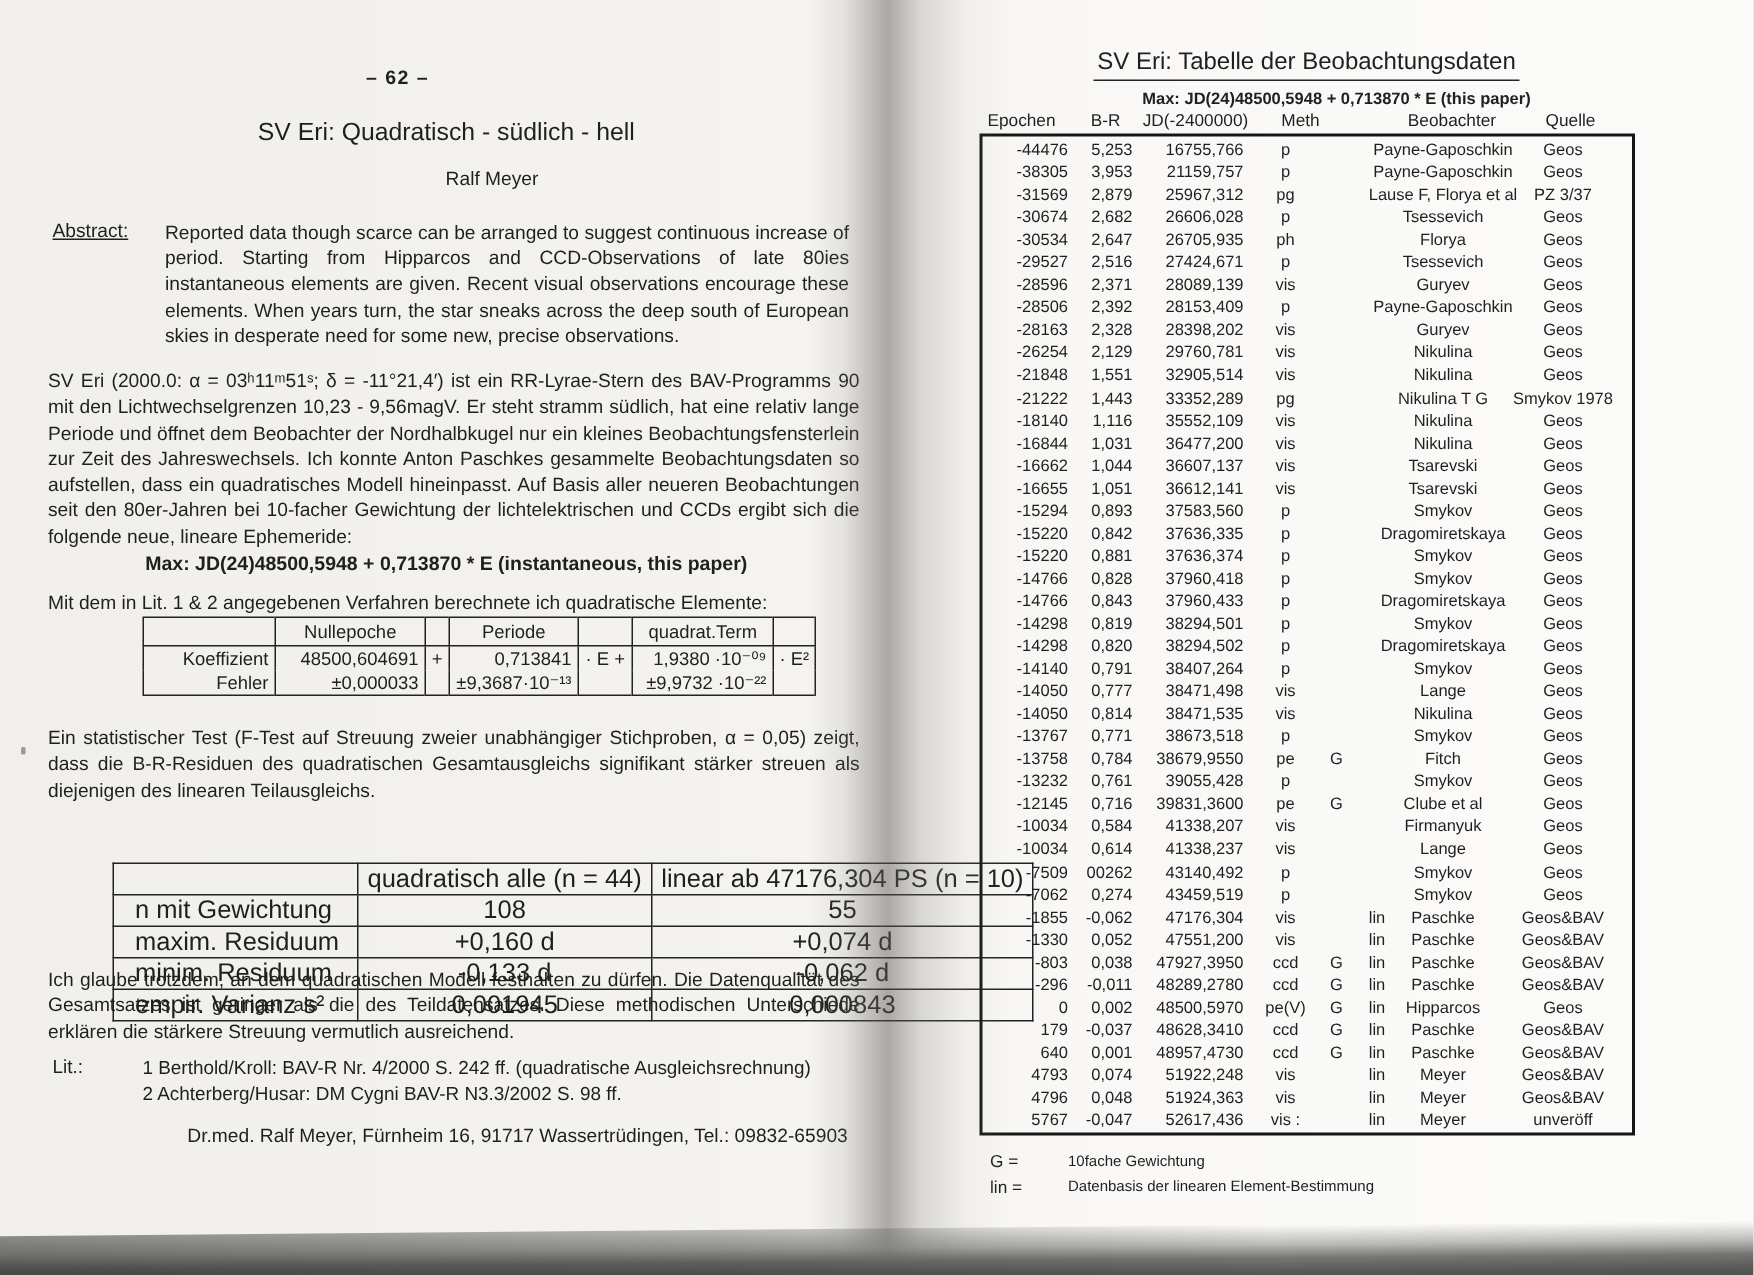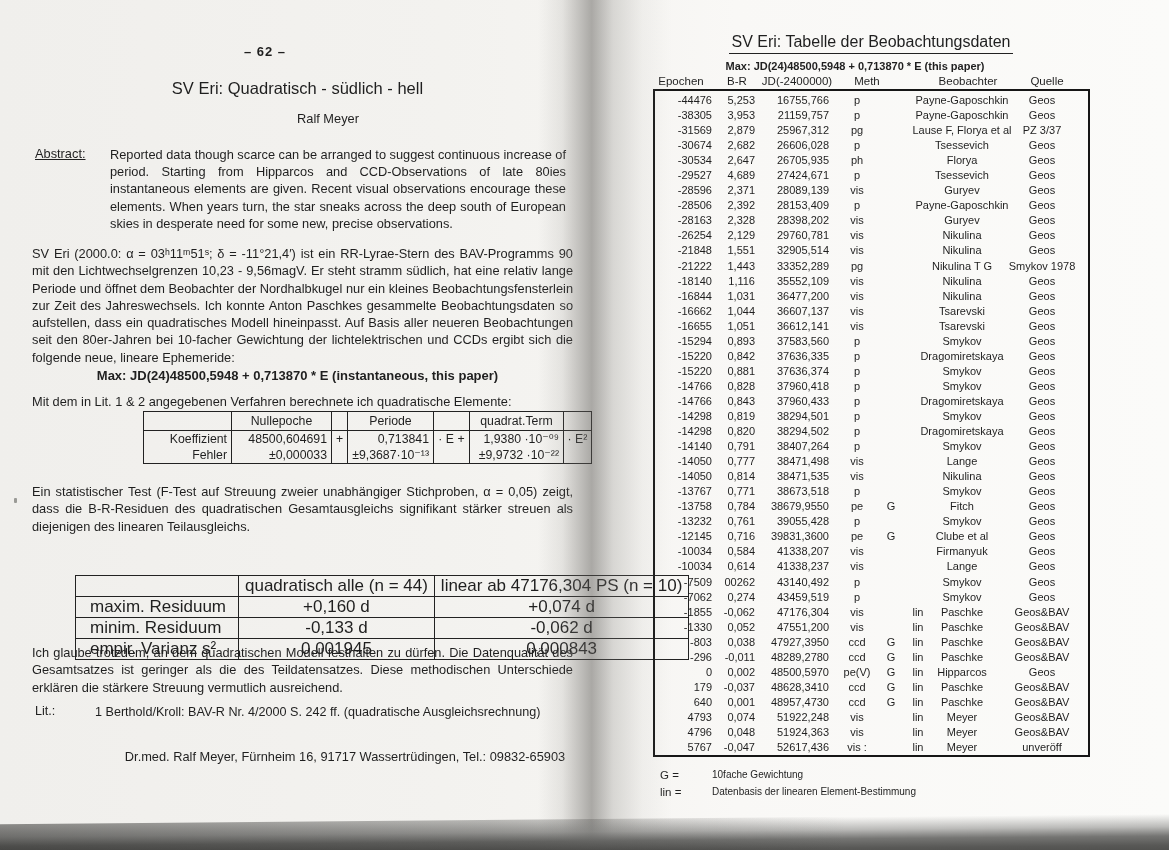--- a/index.html
+++ b/index.html
@@ -36,39 +36,39 @@
   .intro{left:32px;top:245px;width:541px;}
   .ephemeris{left:30px;top:368px;width:535px;font-size:13px;}
   .method-line{left:32px;top:394px;width:541px;font-size:12.8px;}
   .ftest{left:32px;top:483px;width:541px;}
   .conclusion{left:32px;top:644px;width:541px;}
   .lit-label{left:35px;top:704px;font-size:12.6px;}
   .lit-items{left:95px;top:704px;width:480px;font-size:12.6px;line-height:17.2px;}
   .contact{left:75px;top:749px;width:540px;font-size:12.8px;}
 
   table.t1{position:absolute;left:95px;top:411px;border-collapse:collapse;border:1.5px solid #222;
-    font-size:12.3px;table-layout:fixed;margin-left:48px;}
+    font-size:12.3px;table-layout:fixed;}
   table.t1 td{border-left:1px solid #222;border-right:1px solid #222;padding:0 4px;height:16px;
     white-space:nowrap;overflow:visible;}
   table.t1 tr.hdr td{border-bottom:1px solid #222;text-align:center;height:18px;}
   table.t1 td.num{text-align:right;}
   table.t1 td.op{text-align:center;padding:0 2px;}
   table.t1 td.lbl{text-align:right;}
 
   table.t2{position:absolute;left:75px;top:575px;border-collapse:collapse;border:1.5px solid #222;
     font-size:17px;table-layout:fixed;}
   table.t2 td{border:1px solid #222;height:19px;padding:0 6px;white-space:nowrap;}
   table.t2 td.lbl{text-align:left;padding-left:14px;}
   table.t2 td.val{text-align:center;}
   table.t2 tr.hdr td{text-align:center;}
 
   
   .obs-title-wrap{left:656px;top:33px;width:430px;font-size:16px;}
   .obs-title-wrap span{display:inline-block;border-bottom:1.5px solid #222;padding:0 2px 2px 2px;}
-  .obs-subtitle{left:640px;top:60px;width:430px;font-size:11px;}
+  .obs-subtitle{left:676px;top:60px;width:430px;font-size:11px;}
   .obs-colhdr{top:75px;font-size:11.5px;height:13px;text-align:center;}
   .h-epochen{left:646px;width:70px;}
   .h-br{left:712px;width:50px;}
   .h-jd{left:752px;width:90px;}
   .h-meth{left:842px;width:50px;}
   .h-beob{left:918px;width:100px;}
   .h-quelle{left:1007px;width:80px;}
 
   .obs-box{position:absolute;left:653px;top:89px;width:437px;height:668px;
     border:2px solid #161616;box-sizing:border-box;padding-top:2px;}
@@ -153,20 +153,25 @@
           <col style="width:142px">
           <col style="width:150px">
         </colgroup>
       <tbody>
           <tr class="hdr">
         <td></td>
         <td>quadratisch alle (n = 44)</td>
         <td>linear ab 47176,304 PS (n = 10)</td>
       </tr>
       <tr>
+        <td class="lbl">n mit Gewichtung</td>
+        <td class="val">108</td>
+        <td class="val">55</td>
+      </tr>
+      <tr>
         <td class="lbl">maxim. Residuum</td>
         <td class="val">+0,160 d</td>
         <td class="val">+0,074 d</td>
       </tr>
       <tr>
         <td class="lbl">minim. Residuum</td>
         <td class="val">-0,133 d</td>
         <td class="val">-0,062 d</td>
       </tr>
       <tr>
@@ -175,20 +180,21 @@
         <td class="val">0,000843</td>
       </tr>
     </tbody>
       </table>
 
     <div class="abs para conclusion">Ich glaube trotzdem, an dem quadratischen Modell festhalten zu dürfen. Die Datenqualität des Gesamtsatzes ist geringer als die des Teildatensatzes. Diese methodischen Unterschiede erklären die stärkere Streuung vermutlich ausreichend.</div>
 
     <div class="abs it lit-label">Lit.:</div>
     <div class="abs it lit-items">
       <div>1 Berthold/Kroll: BAV-R Nr. 4/2000 S. 242 ff. (quadratische Ausgleichsrechnung)</div>
+      <div>2 Achterberg/Husar: DM Cygni BAV-R N3.3/2002 S. 98 ff.</div>
     </div>
 
     <div class="abs ctr contact">Dr.med. Ralf Meyer, Fürnheim 16, 91717 Wassertrüdingen, Tel.: 09832-65903</div>
     <div class="speck"></div>
   </div>
 
   <div>
     <div class="abs ctr obs-title-wrap">
       <span>SV Eri: Tabelle der Beobachtungsdaten</span>
     </div>
@@ -237,21 +243,21 @@
         <div class="obs-row">
           <span class="c0">-30534</span>
           <span class="c1">2,647</span>
           <span class="c2">26705,935</span>
           <span class="c3">ph</span>
           <span class="c6">Florya</span>
           <span class="c7">Geos</span>
         </div>
         <div class="obs-row">
           <span class="c0">-29527</span>
-          <span class="c1">4,689</span>
+          <span class="c1">2,516</span>
           <span class="c2">27424,671</span>
           <span class="c3">p</span>
           <span class="c6">Tsessevich</span>
           <span class="c7">Geos</span>
         </div>
         <div class="obs-row">
           <span class="c0">-28596</span>
           <span class="c1">2,371</span>
           <span class="c2">28089,139</span>
           <span class="c3">vis</span>

